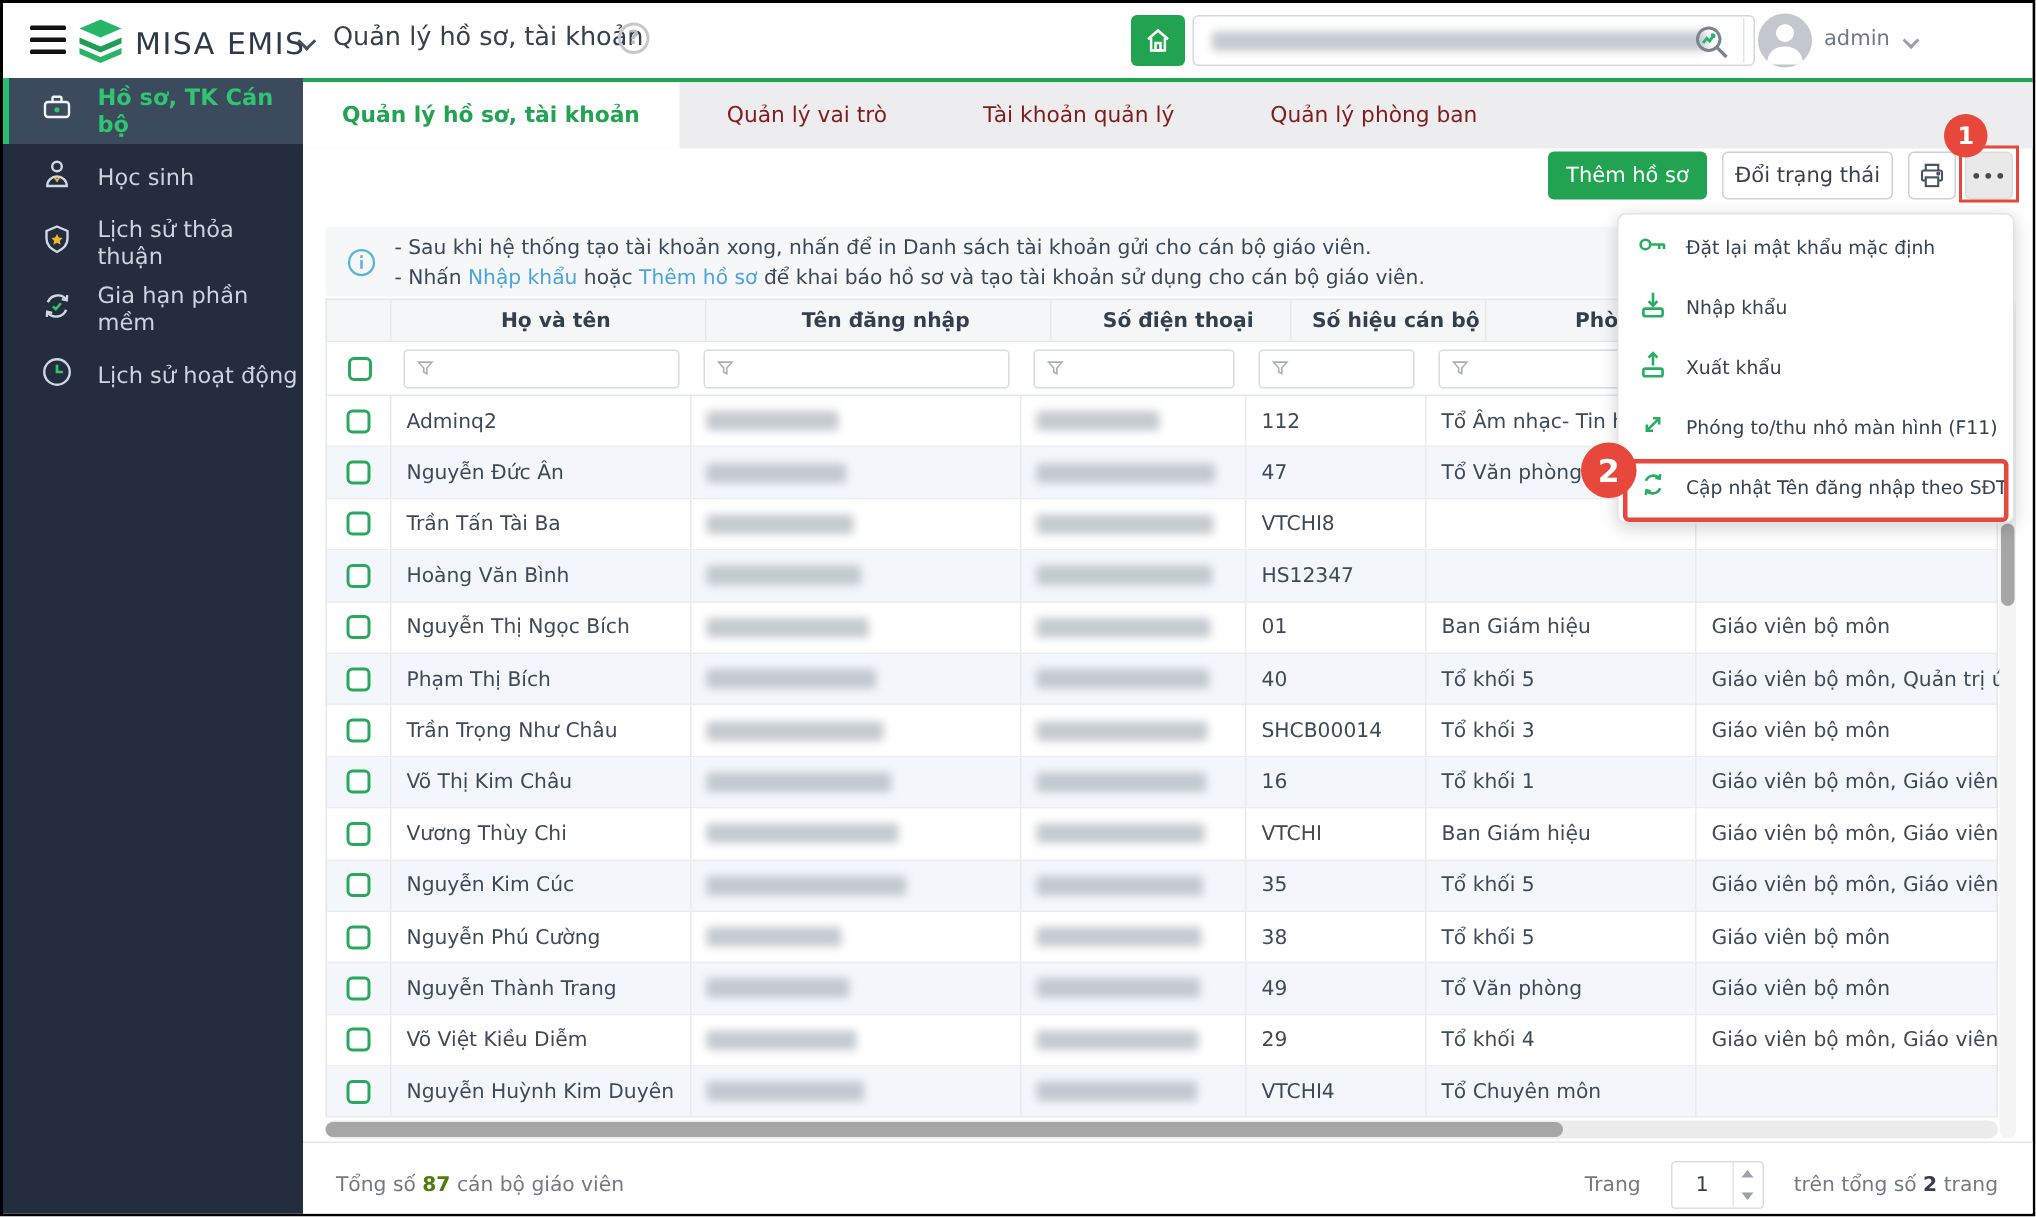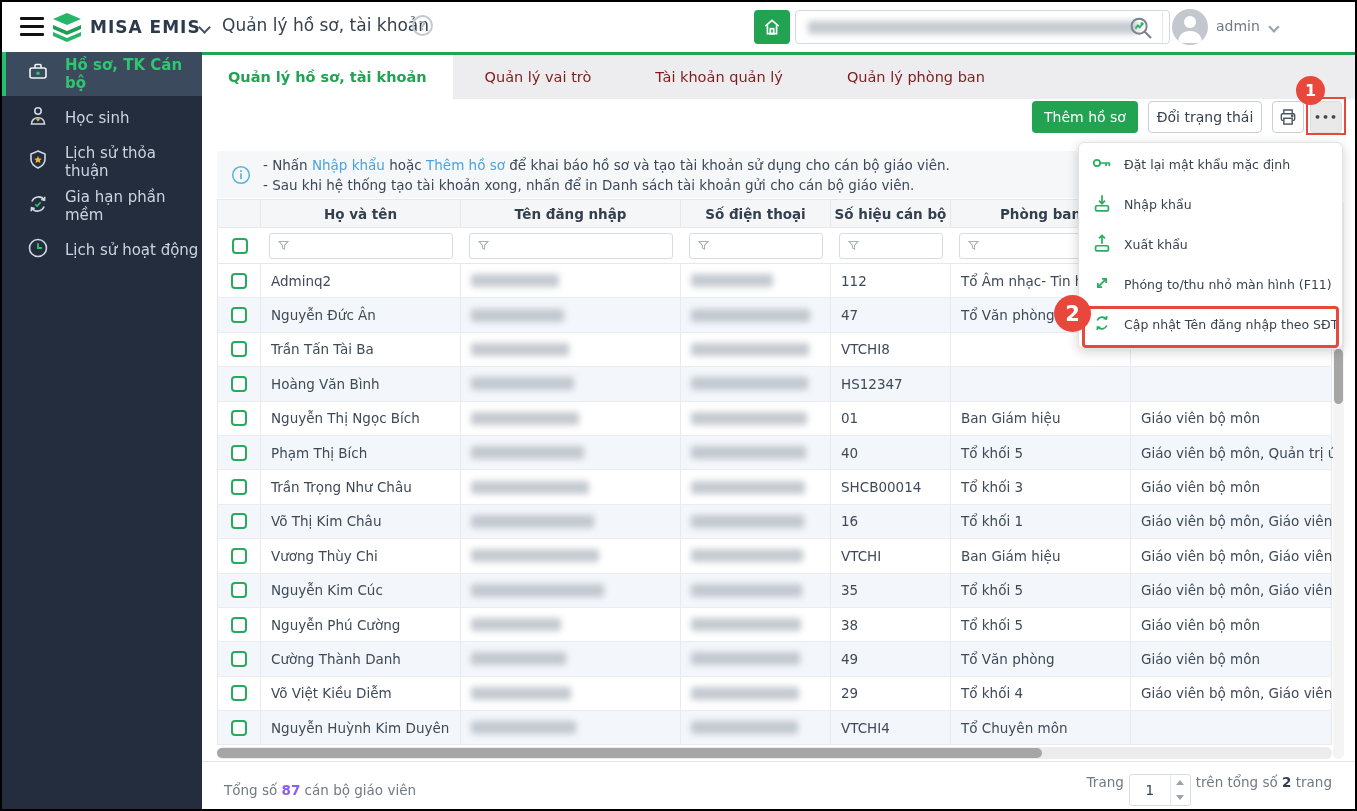--- a/index.html
+++ b/index.html
@@ -5,21 +5,21 @@
   * { margin:0; padding:0; box-sizing:border-box; }
   html,body { background:#fff; }
   body { font-family:"DejaVu Sans","Liberation Sans",sans-serif; color:#3c4754; }
   .screen { position:relative; width:1357px; height:811px; background:#fff; border:2px solid #000; overflow:hidden; }
 
   
   .topbar { position:absolute; left:0; top:0; width:100%; height:50px; background:#fff; }
   .hamburger { position:absolute; left:18px; top:15px; width:24px; height:19px; display:flex; flex-direction:column; justify-content:space-between; cursor:pointer; }
   .hamburger span { display:block; height:3px; background:#111; border-radius:1px; }
   .logo { position:absolute; left:48px; top:9px; }
-  .brand { position:absolute; left:88px; top:15px; font-size:17px; font-weight:bold; letter-spacing:1px; color:#2c3a4b; }
+  .brand { position:absolute; left:88px; top:15px; font-size:20px; font-weight:normal; letter-spacing:1px; color:#2c3a4b; }
   .brand-chevron { position:absolute; left:198px; top:21px; width:9px; height:9px; border-right:2px solid #44505e; border-bottom:2px solid #44505e; transform:rotate(45deg); }
   .page-title { position:absolute; left:220px; top:13px; font-size:17px; color:#36414e; }
   .help-icon { position:absolute; left:410px; top:13px; width:21px; height:21px; border:2px solid #c3c9cf; border-radius:50%; color:#b6bdc4; font-size:13px; font-weight:bold; text-align:center; line-height:17px; }
   .home-btn { position:absolute; left:752px; top:8px; width:36px; height:34px; background:#21a352; border-radius:4px; display:flex; align-items:center; justify-content:center; cursor:pointer; }
   .search-box { position:absolute; left:793px; top:8px; width:375px; height:34px; border:1px solid #d3d8dd; border-radius:4px; background:#fff; display:flex; align-items:center; padding:0 12px; }
   .blurbar { height:13px; border-radius:2px; background:#b6bdc5; filter:blur(3px); opacity:.8; }
   .analyze-icon { position:absolute; left:1124px; top:11px; cursor:pointer; }
   .top-divider { position:absolute; left:1160px; top:10px; width:1px; height:30px; background:#e2e6ea; }
   .avatar { position:absolute; left:1170px; top:7px; width:36px; height:36px; border-radius:50%; background:#c3c8ce; overflow:hidden; cursor:pointer; }
   .user-name { position:absolute; left:1214px; top:16px; font-size:14px; color:#6f7883; cursor:pointer; }
@@ -45,43 +45,43 @@
   .btn-print { left:1070px; top:46px; }
   .btn-more { left:1108px; top:46px; background:#e9e9e9; border:1px solid #dcdcdc; color:#4a4a4a; font-size:11px; letter-spacing:1px; font-weight:bold; }
 
   .info-panel { position:absolute; left:15px; top:96px; width:1115px; height:47px; background:#f5f7f8; border-radius:3px; display:flex; align-items:center; padding:0 14px; gap:12px; }
   .info-lines { font-size:13.5px; color:#3c4858; line-height:20px; }
   .info-link { color:#4da3dd; cursor:pointer; }
 
   
   .table { position:absolute; left:15px; top:144px; width:1115px; }
   .thead,.filter-row,.trow { display:grid; grid-template-columns:43px 200px 220px 150px 120px 180px 202px; }
-  .thead { height:28px; background:#f5f6f8; border:1px solid #e3e8ed; border-bottom:none; }
+  .thead { height:28px; background:#f5f6f8; border:1px solid #e3e8ed; border-bottom:none;gap:10px; }
   .thead .hc { display:flex; align-items:center; justify-content:center; font-size:13.5px; font-weight:bold; color:#333f4d; border-right:1px solid #e3e8ed; overflow:hidden; white-space:nowrap; }
   .thead .hc:last-child { border-right:none; }
   .filter-row { height:37px; background:#fff; border:1px solid #e3e8ed; border-bottom:1px solid #e3e8ed; align-items:center; }
   .fcell { padding:0 8px; display:flex; align-items:center; justify-content:center; }
   .filter-input { width:100%; height:26px; border:1px solid #d6dce2; border-radius:3px; display:flex; align-items:center; padding:0 7px; background:#fff; }
   .tbody .trow { height:34.4px; border-left:1px solid #e3e8ed; border-right:1px solid #e3e8ed; border-bottom:1px solid #e9edf1; background:#fff; cursor:pointer; }
   .tbody .trow:nth-child(even) { background:#f3f6fa; }
   .tc { display:flex; align-items:center; padding:0 10px; font-size:13.5px; color:#3e4a57; border-right:1px solid #e7ebf0; overflow:hidden; white-space:nowrap; }
   .tc:last-child { border-right:none; }
   .tc.center { justify-content:center; padding:0; }
   .cb { width:16px; height:16px; border:2px solid #29a95e; border-radius:4px; background:#fff; cursor:pointer; }
 
   .hscroll { position:absolute; left:15px; top:692px; width:1115px; height:12px; background:#ececec; border-radius:6px; }
   .hscroll .thumb { position:absolute; left:0; top:1px; height:10px; width:825px; background:#a6a6a6; border-radius:5px; cursor:pointer; }
   .vscroll { position:absolute; left:1131px; top:144px; width:11px; height:560px; background:#f4f4f4; border-radius:5px; }
   .vscroll .thumb { position:absolute; left:1px; top:150px; width:9px; height:55px; background:#a6a6a6; border-radius:5px; cursor:pointer; }
 
   
   .footer { position:absolute; left:0; top:706px; width:100%; height:50px; background:#fff; border-top:1px solid #e6e6e6; }
   .total-text { position:absolute; left:22px; top:20px; font-size:13.5px; color:#707a84; }
-  .total-text b { color:#8b5cf6;text-align:right; }
-  .pager { position:absolute; right:25px; top:12px; display:flex; gap:5px; font-size:13.5px; color:#707a84; }
+  .total-text b { color:#4d7c0f;text-align:right; }
+  .pager { position:absolute; right:25px; top:12px; display:flex; align-items:center; gap:20px; font-size:13.5px; color:#707a84; }
   .page-input { width:62px; height:32px; border:1px solid #d9dee3; border-radius:3px; display:flex; align-items:center; background:#fff; }
   .page-input .val { flex:1; text-align:center; color:#333f4d; }
   .spinners { width:20px; height:100%; border-left:1px solid #e4e8ec; display:flex; flex-direction:column; }
   .spin { flex:1; display:flex; align-items:center; justify-content:center; cursor:pointer; }
   .tri-up { width:0; height:0; border-left:4px solid transparent; border-right:4px solid transparent; border-bottom:5px solid #9aa2ab; }
   .tri-down { width:0; height:0; border-left:4px solid transparent; border-right:4px solid transparent; border-top:5px solid #9aa2ab; }
 
   
   .dropdown { position:absolute; left:1076px; top:140px; width:265px; height:207px; background:#fff; border:1px solid #e3e3e3; border-radius:6px; box-shadow:0 3px 12px rgba(0,0,0,.18); z-index:20; padding-top:1px; }
   .menu-item { height:40px; display:flex; align-items:center; gap:11px; padding:15px 12px; font-size:12.5px; color:#37424f; cursor:pointer; white-space:nowrap; }
@@ -207,22 +207,22 @@
     </div>
     <div class="btn btn-icon btn-more">•••</div>
 
     <div class="info-panel">
       <svg width="20" height="20" viewBox="0 0 24 24">
         <circle cx="12" cy="12" r="10" fill="none" stroke="#58b3e0" stroke-width="1.8"></circle>
         <rect x="11" y="10" width="2" height="7" fill="#58b3e0"></rect>
           <rect x="11" y="6.2" width="2" height="2.2" fill="#58b3e0"></rect>
       </svg>
       <div class="info-lines">
+        <div>- Sau khi hệ thống tạo tài khoản xong, nhấn để in Danh sách tài khoản gửi cho cán bộ giáo viên.</div>
         <div><span>- Nhấn </span><span class="info-link">Nhập khẩu</span><span> hoặc </span><span class="info-link">Thêm hồ sơ</span><span> để khai báo hồ sơ và tạo tài khoản sử dụng cho cán bộ giáo viên.</span></div>
-        <div>- Sau khi hệ thống tạo tài khoản xong, nhấn để in Danh sách tài khoản gửi cho cán bộ giáo viên.</div>
       </div>
     </div>
 
     <div class="table">
       <div class="thead" id="thead">
           <div class="hc"></div>
           <div class="hc">Họ và tên</div>
           <div class="hc">Tên đăng nhập</div>
           <div class="hc">Số điện thoại</div>
           <div class="hc">Số hiệu cán bộ</div>
@@ -433,21 +433,21 @@
               <span class="blurbar" style="width:110px"></span>
             </div>
             <div class="tc">38</div>
             <div class="tc">Tổ khối 5</div>
             <div class="tc">Giáo viên bộ môn</div>
           </div>
           <div class="trow">
             <div class="tc center">
               <span class="cb"></span>
             </div>
-            <div class="tc">Cường Thành Danh</div>
+            <div class="tc">Nguyễn Thành Trang</div>
             <div class="tc">
               <span class="blurbar" style="width:95px"></span>
             </div>
             <div class="tc">
               <span class="blurbar" style="width:109px"></span>
             </div>
             <div class="tc">49</div>
             <div class="tc">Tổ Văn phòng</div>
             <div class="tc">Giáo viên bộ môn</div>
           </div>

